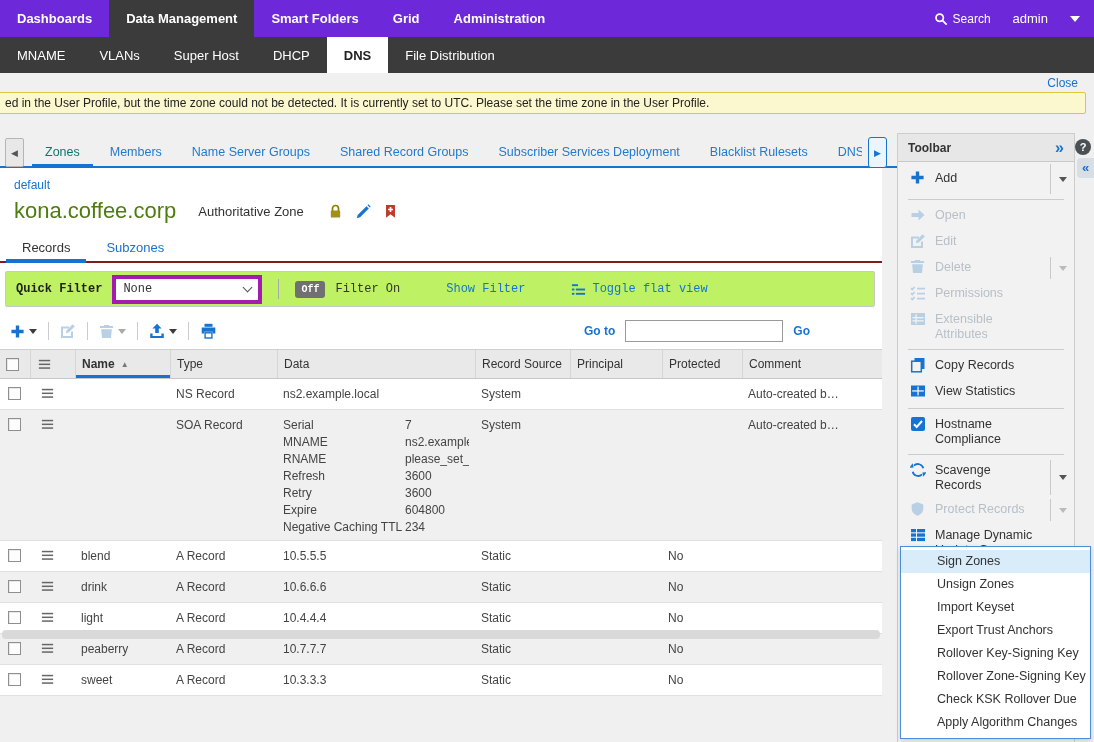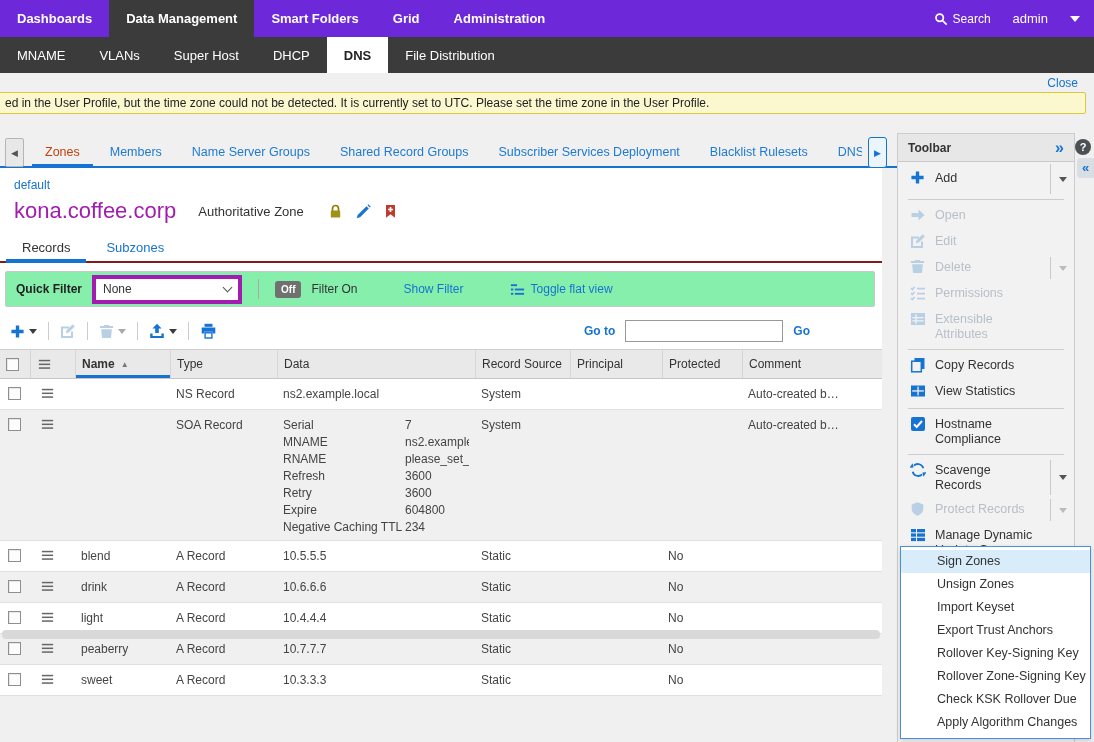--- a/index.html
+++ b/index.html
@@ -21,36 +21,36 @@
   
   .close-row{position:absolute;top:76px;right:16px;font-size:12px;}
   .link{color:#1673d1;text-decoration:none;cursor:pointer;}
   .banner{position:absolute;top:92px;left:-6px;right:8px;height:20px;background:#fbf7cf;border:1px solid #d9c93b;border-radius:2px;font-size:12px;line-height:20px;padding-left:10px;color:#222;white-space:nowrap;overflow:hidden;}
   
   .tabstrip{position:absolute;top:137px;left:0;width:897px;height:29px;border-bottom:2px solid #1673d1;display:flex;align-items:stretch;}
   .tscroll{width:17px;height:27px;margin:1px 0 0 5px;background:#e8e8e8;border:1px solid #b5b5b5;border-radius:2px;color:#555;font-size:9px;display:flex;align-items:center;justify-content:center;cursor:pointer;}
   .tscroll.right{position:absolute;right:10px;top:0;background:#eaf5fd;border:1px solid #1673d1;color:#1673d1;height:29px;margin:0;border-radius:3px;}
   .tabs{display:flex;margin-left:6px;overflow:hidden;width:832px;}
   .tab{padding:0 15px;display:flex;align-items:center;font-size:12.5px;color:#1e7ad3;white-space:nowrap;position:relative;cursor:pointer;}
-  .tab.active{color:#c2410c;}
+  .tab.active{color:#0f766e;}
   .tab.active::after{content:"";position:absolute;left:2px;right:2px;bottom:-2px;height:4px;background:#1673d1;}
   
   .content{position:absolute;left:0;top:168px;width:882px;height:518px;background:#fff;}
   .crumb{margin:10px 0 0 14px;font-size:12px;}
   .ztitle-row{display:flex;align-items:center;margin:6px 0 0 14px;gap:14px;}
-  .zname{font-size:22px;color:#a21caf;}
+  .zname{font-size:22px;color:#4d7c0f;}
   .ztype{font-size:13px;color:#333;margin-left:8px;}
   .zicons{display:flex;align-items:center;gap:13px;margin-left:10px;}
   .zicons span{cursor:pointer;}
   .subtabs{display:flex;margin-top:10px;border-bottom:2px solid #7f1d1d;padding-left:4px;}
   .stab{padding:6px 18px;font-size:13px;color:#1673d1;position:relative;cursor:pointer;}
   .stab.active{color:#333;}
   .stab.active::after{content:"";position:absolute;left:2px;right:2px;bottom:-2px;height:4px;background:#1673d1;}
   
-  .filterbar{margin:8px 7px 9px 5px;height:34px;background:#86efac;border:1px solid #c9c9c9;border-radius:2px;display:flex;align-items:center;padding:0 10px;font-size:12px;gap:10px;}
+  .filterbar{margin:8px 7px 9px 5px;height:34px;background:#bef264;border:1px solid #c9c9c9;border-radius:2px;display:flex;align-items:center;padding:0 10px;font-size:12px;gap:10px;font-family:Liberation Mono, monospace;}
   .fl-label{font-weight:bold;color:#222;}
   .fselect{width:128px;height:21px;background:#fff;border:4px solid #a21caf;display:flex;align-items:center;justify-content:space-between;padding:0 7px;cursor:pointer;}
   .vee{width:6px;height:6px;border-right:1.6px solid #555;border-bottom:1.6px solid #555;transform:rotate(45deg);margin-top:-3px;}
   .vsep{width:1px;height:20px;background:#aaa;margin:0 6px;}
   .offbtn{background:#707070;color:#fff;font-size:10px;font-weight:bold;padding:3px 6px;border-radius:3px;cursor:pointer;}
   .fl-on{color:#333;}
   .gap{width:26px;}
   .flatgrp{display:flex;align-items:center;gap:6px;cursor:pointer;}
   
   .actionbar{height:30px;margin-top:5px;display:flex;align-items:center;padding:0 10px;gap:8px;}

